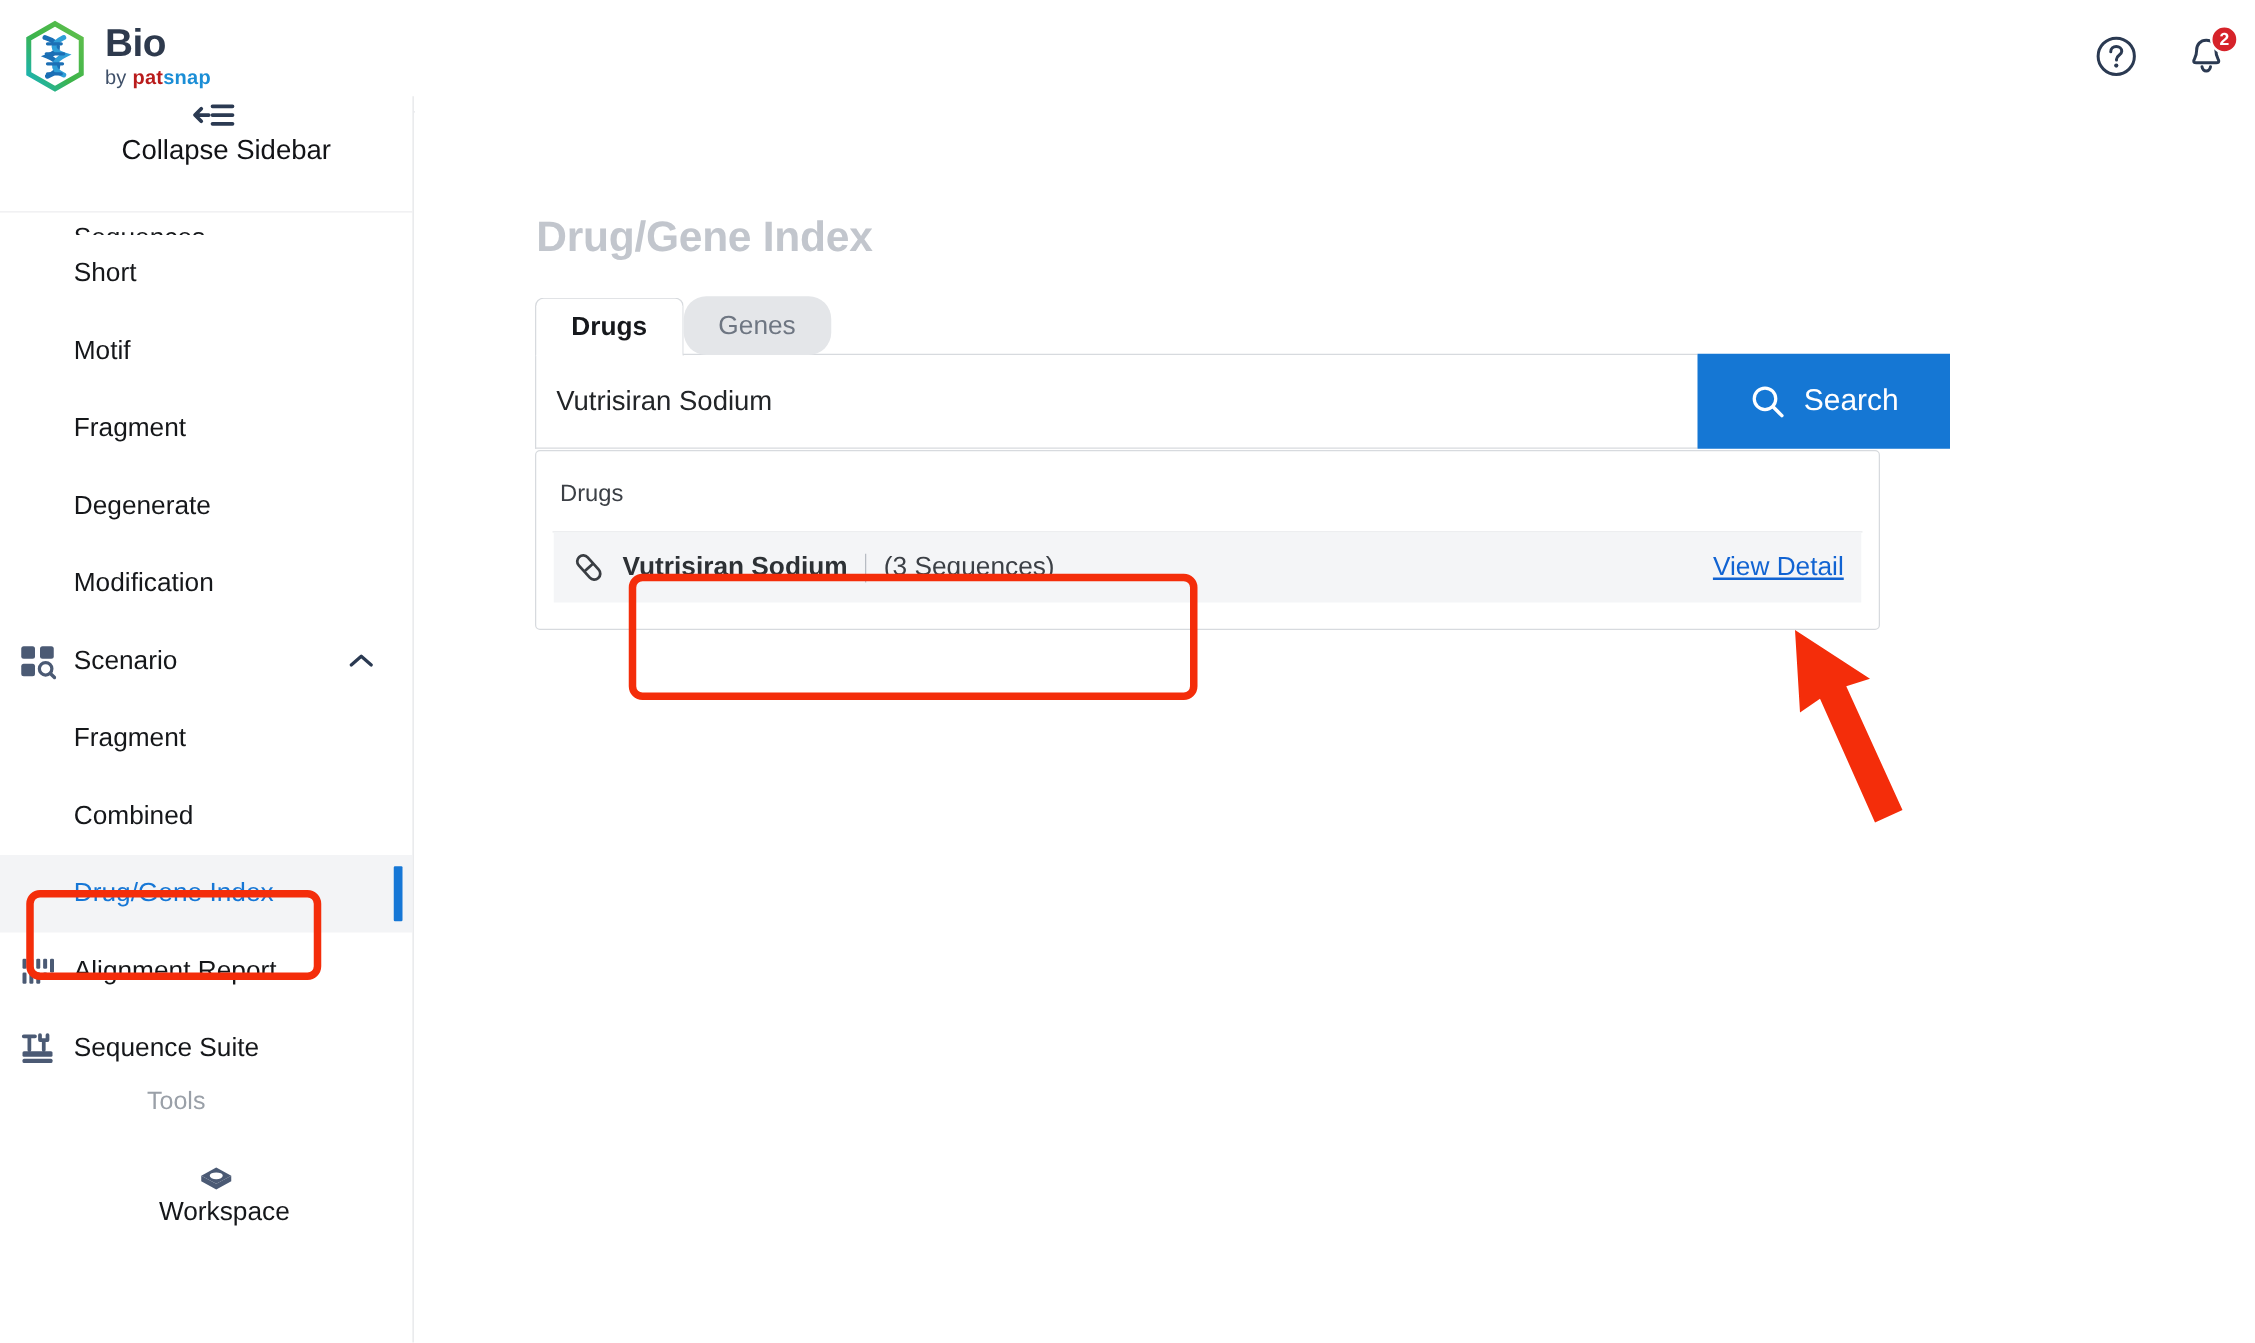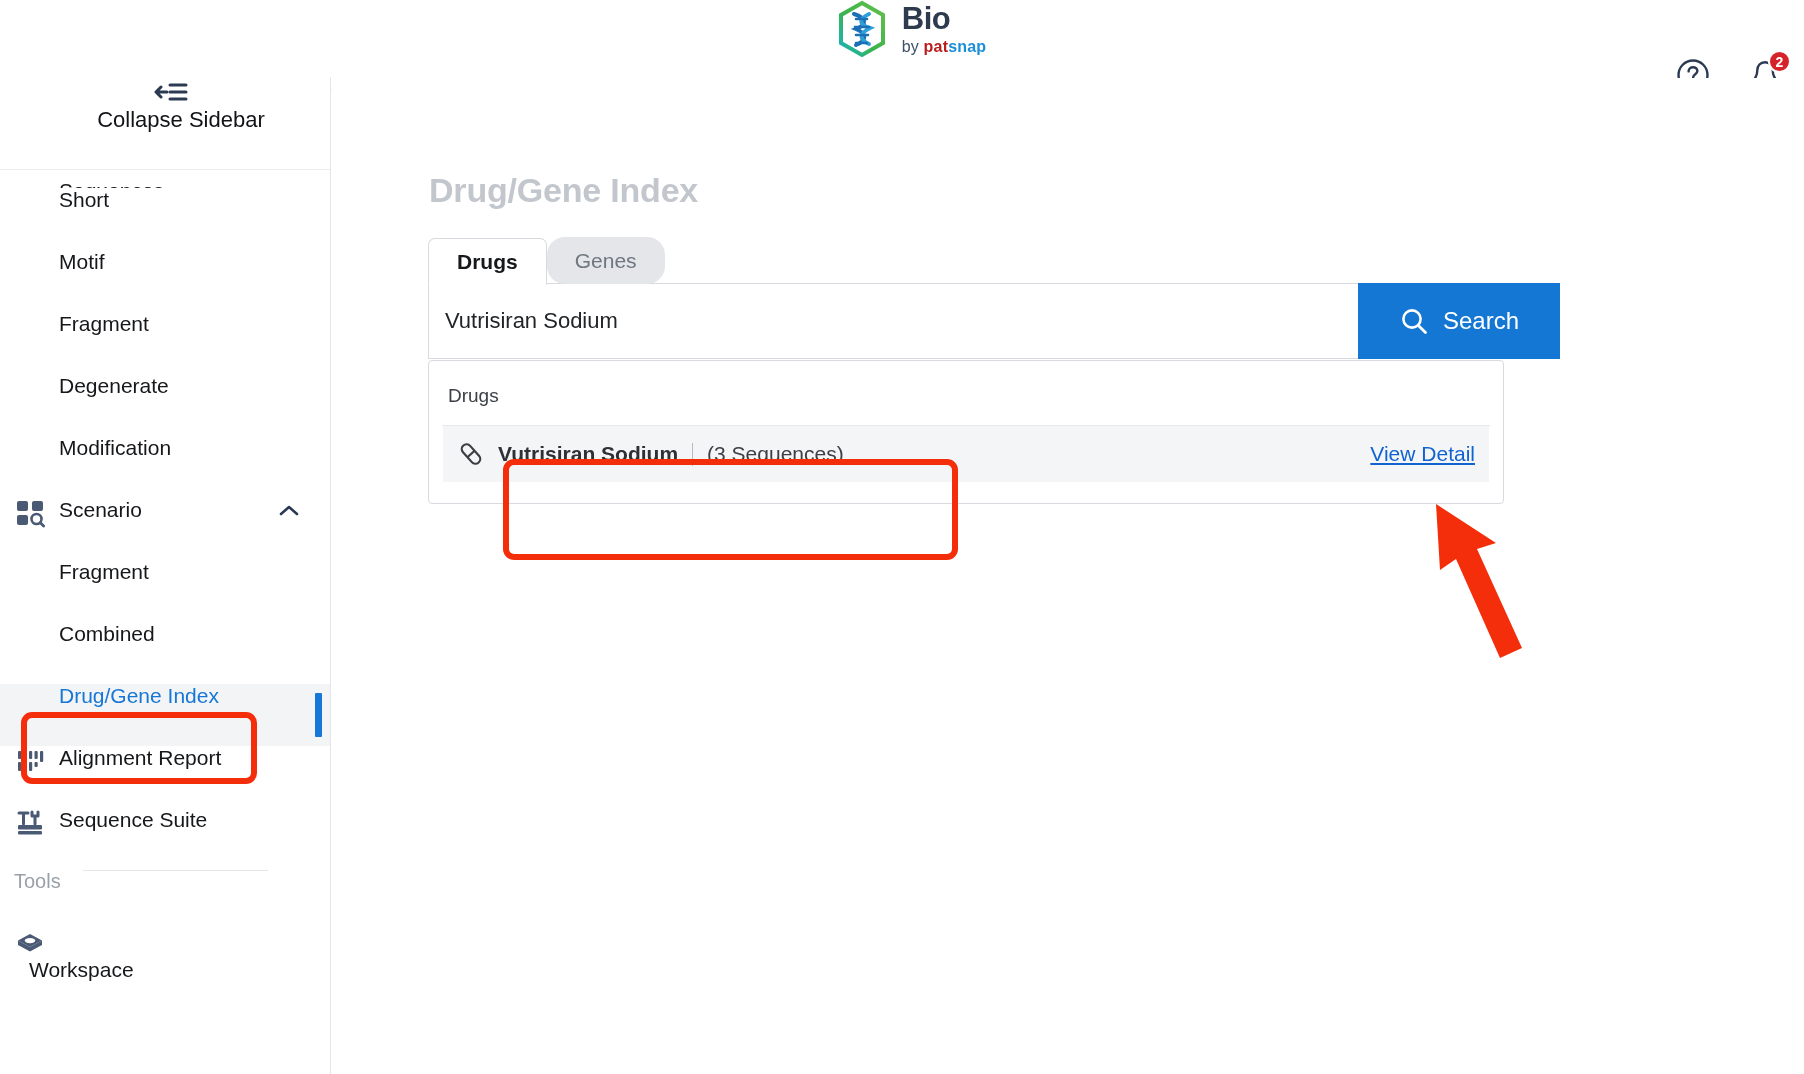--- a/index.html
+++ b/index.html
@@ -10,21 +10,21 @@
     font-family: "Liberation Sans", sans-serif;
     overflow: hidden;
   }
 
   
   #topbar {
     position: absolute; left: 0; top: 0;
     width: 1804px; height: 90px;
     background: #ffffff;
     border-bottom: 1px solid #e6e8eb;
-    display: flex; align-items: center; flex-direction: column;
+    display: flex; align-items: center;
   }
   #brand { display: flex; align-items: center; margin-left: 18px; }
   #brand-logo { width: 52px; height: 58px; flex: 0 0 auto; }
   #brand-text { margin-left: 14px; line-height: 1; }
   #brand-title {
     font-size: 31px; font-weight: 700; color: #2e3a4d;
     letter-spacing: -0.4px; display: block;
   }
   #brand-sub { display: block; margin-top: 5px; font-size: 16px; letter-spacing: 0.2px; }
   #brand-sub .by { color: #3f5069; }
@@ -59,41 +59,41 @@
     cursor: pointer;
     flex-direction: column;
   }
   #collapse-row .lbl {
     font-size: 22px; color: #121316; margin-left: 20px;
   }
   #nav-scroll { position: relative; height: 904px; }
 
   .nav-item {
     position: relative;
-    display: flex; align-items: flex-start;
+    display: flex; align-items: center;
     height: 62px; padding-left: 15px;
     cursor: pointer;
   }
   .nav-item .nv-icon { width: 30px; height: 30px; flex: 0 0 30px; }
   .nav-item .nv-label {
     font-size: 21px; color: #15171a; margin-left: 14px; white-space: nowrap;
   }
   .nav-item.sub .nv-label { margin-left: 44px; }
   .nav-item .chev { margin-left: auto; margin-right: 28px; }
   .nav-item.active { background: #f3f4f6; }
   .nav-item.active .nv-label { color: #1677d6; }
   .nav-item.active .act-bar {
     position: absolute; right: 8px; top: 9px;
     width: 7px; height: 44px; background: #1677d6; border-radius: 1px;
   }
   .nav-item.clipped { overflow: hidden; }
 
   #tools-head {
-    display: flex; align-items: flex-start;
-    height: 46px; padding-left: 14px; padding-right: 62px;
+    display: flex; align-items: center;
+    height: 46px; padding-left: 14px; padding-right: 62px; flex-direction: column;
   }
   #tools-head .t-lbl { font-size: 20px; color: #9aa0a8; }
   #tools-head .t-rule {
     flex: 1; height: 1px; background: #e4e6e9; margin-left: 22px;
   }
 
   
   #main {
     position: absolute; left: 332px; top: 78px;
     width: 1472px; height: 996px; background: #fff;

